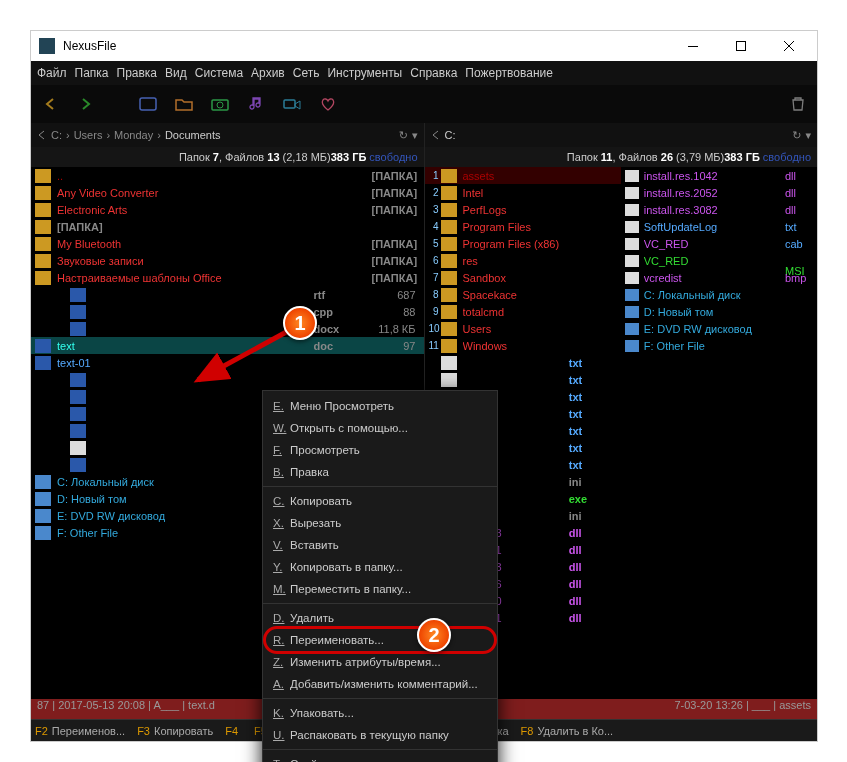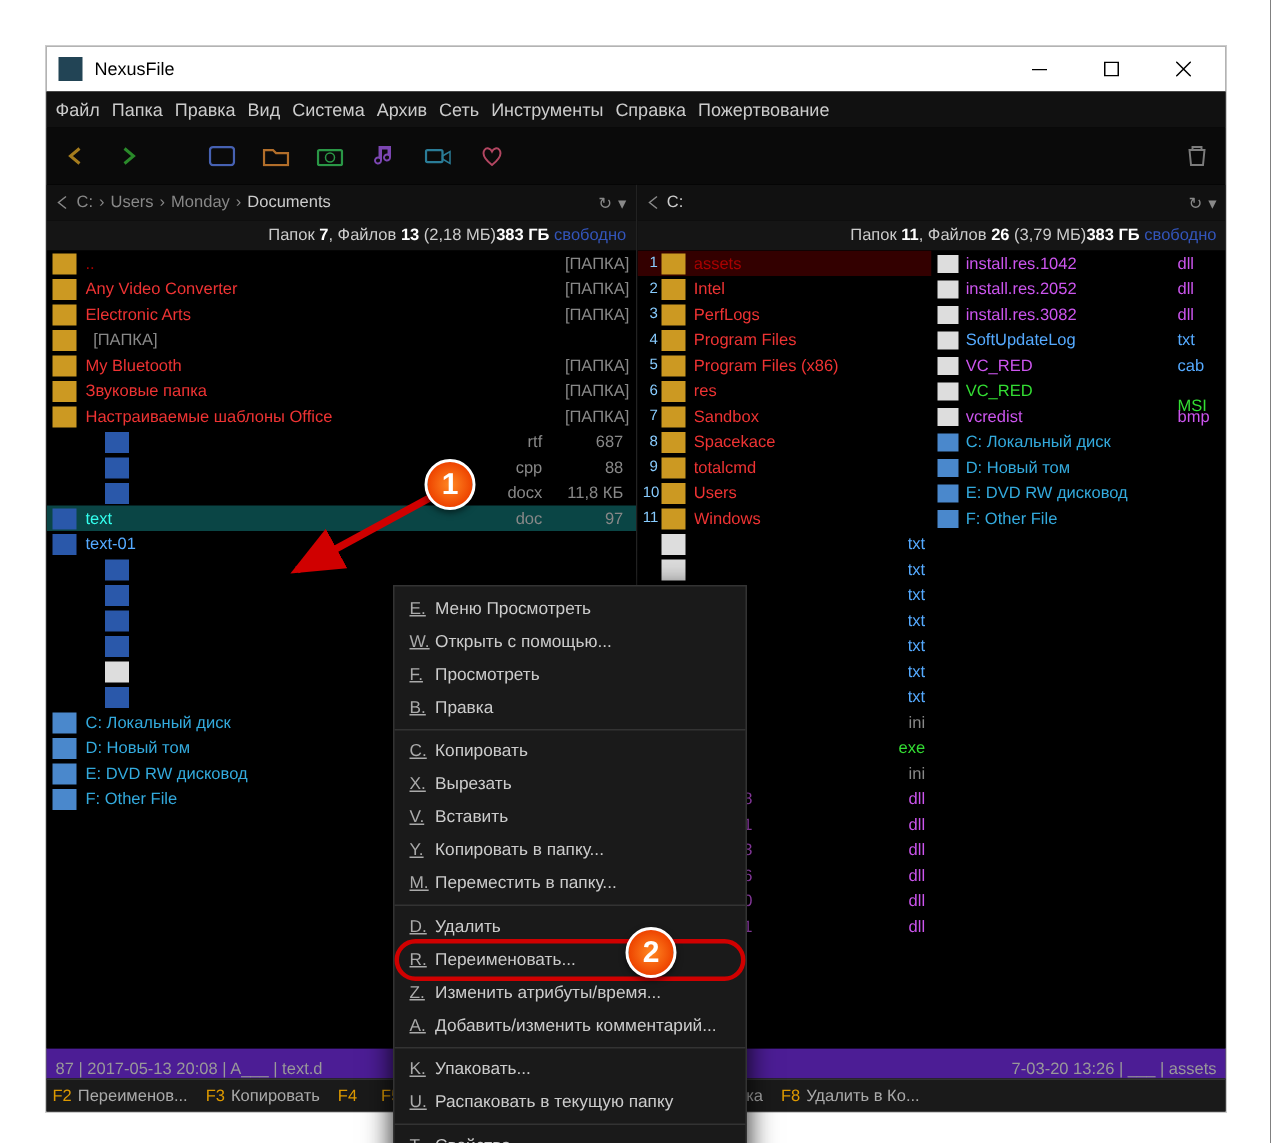--- a/index.html
+++ b/index.html
@@ -22,21 +22,21 @@
   .bcarrow { color: #555; font-size: 10px; }
   .bcactive { color: #ccc !important; }
   .statline { height: 20px; background: #151515; display: flex; align-items: center; padding: 0 6px; font-size: 11px; text-align: right; }
   .statline .left { color:#ccc; flex:1; }
   .statline .right { color:#35b; }
   .bold { color:#fff; font-weight:bold; }
   .filelist { flex: 1; overflow: hidden; position: relative; background:#000; }
   .row { display: flex; align-items: center; height: 17px; font-size: 11px; padding: 0 4px; }
   .row .ico { width: 16px; height: 14px; margin-right: 6px; flex-shrink:0; }
   .row .name { flex: 1; white-space: nowrap; overflow: hidden; }
-  .row .ext { width: 48px; text-align: right; color:#888; }
+  .row .ext { width: 48px; text-align: left; color:#888;font-weight:bold; }
   .row .sz { width: 58px; text-align: right; color:#888; padding-right:4px; }
   .folder-ico { background:#cc9922; }
   .doc-ico { background:#2a58aa; }
   .txt-ico { background:#ddd; }
   .drive-ico { background:#4a88cc; }
   .c-dim { color:#aa0000; }
   .c-fold { color:#ee3333; }
   .c-papka { color:#ee3333; }
   .c-drive { color:#33aadd; }
   .c-selected { background:#0a4545; color:#33ffee; }
@@ -54,21 +54,21 @@
   .ctxmenu { position:absolute; left:262px; top:390px; width:236px; background:#1a1a1a; border:1px solid #333; box-shadow:0 4px 18px rgba(0,0,0,0.9); z-index:50; padding:4px 0; }
   .ctxitem { height:22px; display:flex; align-items:center; padding:0 10px; color:#ccc; font-size:11.5px; }
   .ctxitem .key { width:17px; color:#aaa; text-decoration:underline; }
   .ctxsep { height:1px; background:#333; margin:3px 0; }
   .ctx-hi { position:relative; }
   .ctx-hi::before { content:""; position:absolute; left:0px; right:0px; top:-3px; bottom:-3px; border:3px solid #d00000; border-radius:14px; pointer-events:none; }
 
   .marker { position:absolute; width:34px; height:34px; border-radius:50%; background:radial-gradient(circle,#ff8822 0%,#ee4400 70%,#bb2200 100%); border:2px solid #fff; color:#fff; font-size:20px; font-weight:bold; display:flex; align-items:center; justify-content:center; z-index:60; box-shadow:0 2px 4px rgba(0,0,0,0.5); }
   .arrow { position:absolute; z-index:55; }
 
-  .statusbar { height: 20px; background:#4c1d95; display:flex; align-items:flex-end; font-size:11px; color:#999; padding:0 6px; gap:10px; white-space:nowrap; overflow:hidden; }
+  .statusbar { height: 20px; background:#7f1d1d; display:flex; align-items:flex-start; font-size:11px; color:#999; padding:0 6px; gap:10px; white-space:nowrap; overflow:hidden; }
   .fkeybar { height: 22px; background:#1a1a1a; display:flex; align-items:center; font-size:11px; padding:0 4px; gap:2px; border-top:1px solid #333; }
   .fkeybar span.fk { color:#dd9900; margin-right:2px; }
   .fkeybar span.fl { color:#aaa; margin-right:10px; }
 </style>
 </head>
 <body>
 
 <div class="win">
 
   <div class="titlebar">
@@ -198,21 +198,21 @@
             <span class="ico folder-ico"></span>
             <span class="ext c-papka">[ПАПКА]</span>
           </div>
           <div class="row c-fold">
             <span class="ico folder-ico"></span>
             <span class="name">My Bluetooth</span>
             <span class="ext c-papka">[ПАПКА]</span>
           </div>
           <div class="row c-fold">
             <span class="ico folder-ico"></span>
-            <span class="name">Звуковые папка</span>
+            <span class="name">Звуковые записи</span>
             <span class="ext c-papka">[ПАПКА]</span>
           </div>
           <div class="row c-fold">
             <span class="ico folder-ico"></span>
             <span class="name">Настраиваемые шаблоны Office</span>
             <span class="ext c-papka">[ПАПКА]</span>
           </div>
           <div class="row c-blur">
             <span class="ico doc-ico"></span>
             <span class="name"> </span>

